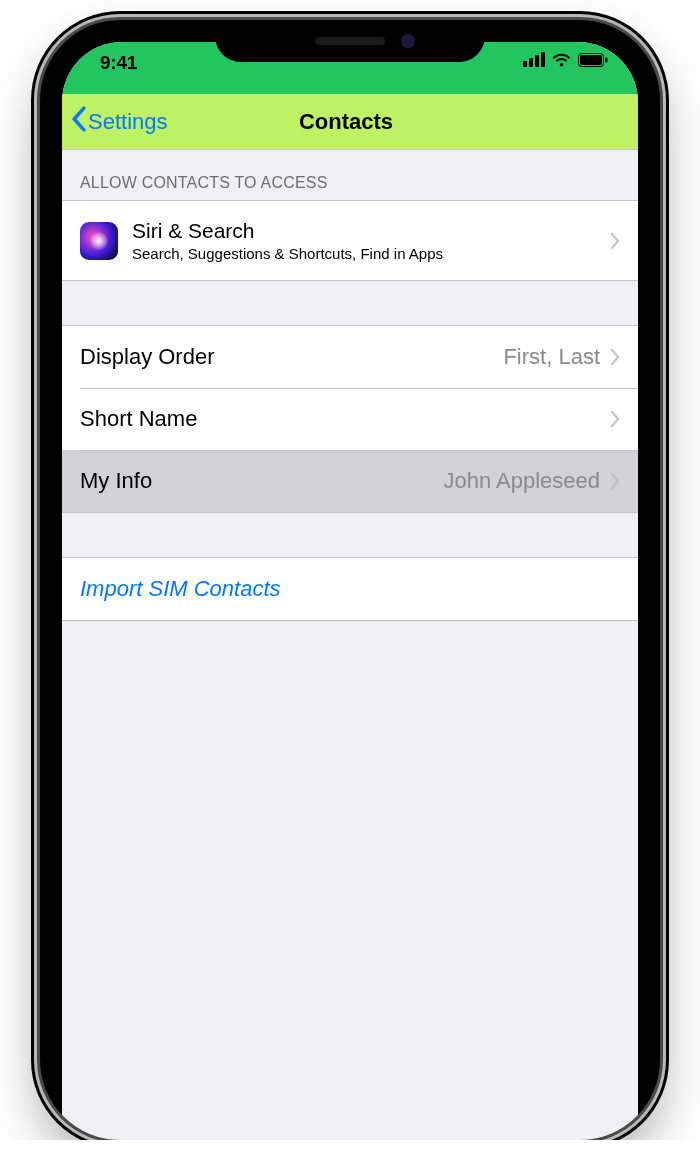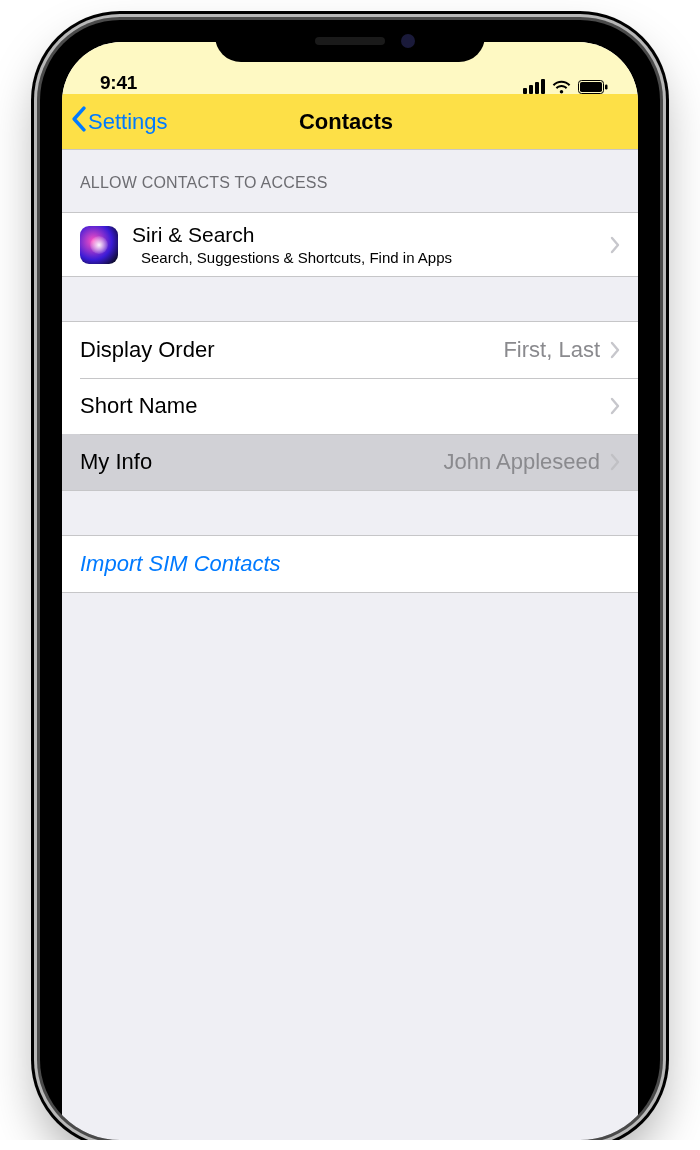--- a/index.html
+++ b/index.html
@@ -59,23 +59,23 @@
     .notch .camera {
       width: 14px;
       height: 14px;
       background: #1a1a3a;
       border-radius: 50%;
       position: absolute;
       right: 70px;
     }
     .status-bar {
       height: 52px;
-      background: #fef9c3;
-      display: flex;
-      align-items: flex-end;
+      background: #22c55e;
+      display: flex;
+      align-items: flex-start;
       justify-content: space-between;
       padding: 10px 30px 0 38px;
       position: relative;
     }
     .status-time {
       font-size: 19px;
       font-weight: 600;
       color: #000;
       letter-spacing: -0.2px;
     }
@@ -94,21 +94,21 @@
       background: #000;
       border-radius: 1px;
     }
     .signal-bars span:nth-child(1){height:6px}
     .signal-bars span:nth-child(2){height:9px}
     .signal-bars span:nth-child(3){height:12px}
     .signal-bars span:nth-child(4){height:15px}
     .wifi-icon svg, .battery-icon svg { display:block; }
     .nav-bar {
       height: 56px;
-      background: #fde047;
+      background: #bef264;
       border-bottom: 1px solid #c6c6c8;
       display: flex;
       align-items: center;
       position: relative;
       padding: 0 8px;
     }
     .back-btn {
       display: flex;
       align-items: center;
       color: #007aff;
@@ -119,36 +119,36 @@
     .nav-title {
       position: absolute;
       left: 0; right: 8px;
       text-align: center;
       font-size: 22px;
       font-weight: 600;
       color: #000;
       pointer-events: none;
     }
     .section-header {
-      padding: 24px 18px 20px 18px;
+      padding: 24px 18px 8px 18px;
       font-size: 16px;
       color: #6d6d72;
       text-transform: uppercase;
       letter-spacing: 0.2px;
     }
     .group {
       background: #fff;
       border-top: 1px solid #c6c6c8;
       border-bottom: 1px solid #c6c6c8;
     }
     .row {
       display: flex;
       align-items: center;
       min-height: 56px;
-      padding: 10px 18px;
+      padding: 18px 18px;
       position: relative;
       background: #fff;
       cursor: pointer;
     }
     .row.selected {
       background: #d1d1d6;
     }
     .row + .row::before {
       content: "";
       position: absolute;
@@ -182,21 +182,20 @@
       min-width: 0;
     }
     .row-title {
       font-size: 22px;
       color: #000;
     }
     .row-sub {
       font-size: 15px;
       color: #000;
       margin-top: 2px;
-      margin-left: 9px;
     }
     .row-value {
       font-size: 22px;
       color: #8a8a8e;
       margin-right: 10px;
     }
     .chevron svg { display:block; }
     .gap {
       height: 44px;
     }

